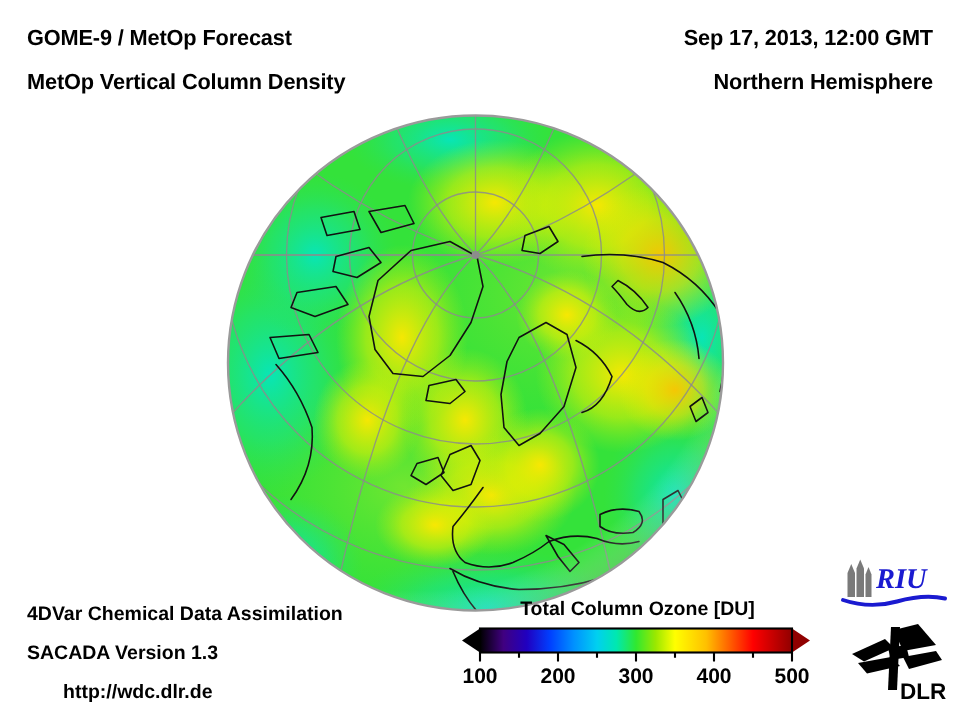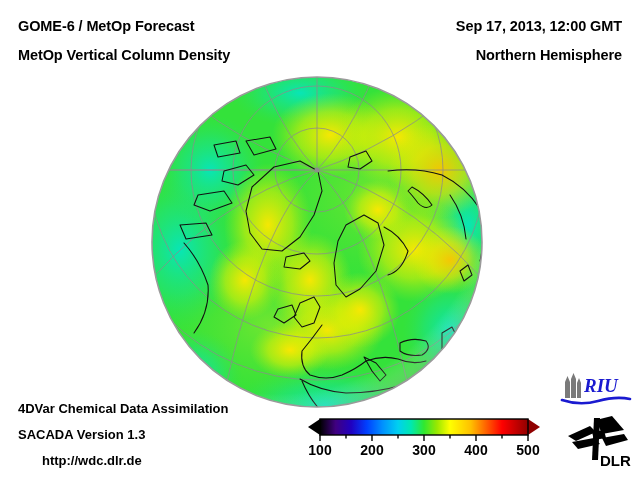--- a/index.html
+++ b/index.html
@@ -28,21 +28,21 @@
   #cb-graphic{position:absolute;left:0;top:19px;}
   .cb-tick-label{position:absolute;font-weight:bold;font-size:14px;
                  transform:translateX(-50%);white-space:nowrap;top:44px;}
 
   #riu-logo{position:absolute;left:560px;top:372px;width:72px;height:34px;}
   #dlr-logo{position:absolute;left:566px;top:414px;width:66px;height:58px;}
 </style>
 </head>
 <body>
 
-<div class="hdr" id="hdr-title">GOME-6 / MetOp Forecast</div>
+<div class="hdr" id="hdr-title">GOME-9 / MetOp Forecast</div>
 <div class="hdr" id="hdr-subtitle">MetOp Vertical Column Density</div>
 <div class="hdr" id="hdr-date">Sep 17, 2013, 12:00 GMT</div>
 <div class="hdr" id="hdr-region">Northern Hemisphere</div>
 
 <div id="globe-wrap">
 <svg id="globe-svg" width="336" height="336" viewBox="0 0 336 336" xmlns="http://www.w3.org/2000/svg">
   <defs>
     <clipPath id="discClip">
           <circle cx="167" cy="167" r="165"></circle>
         </clipPath>
@@ -183,20 +183,21 @@
 
   <circle cx="167" cy="167" r="165" fill="none" stroke="#9a9a9a" stroke-width="1.6"></circle>
 </svg>
 </div>
 
 <div class="foot" id="foot-l1">4DVar Chemical Data Assimilation</div>
 <div class="foot" id="foot-l2">SACADA Version 1.3</div>
 <div class="foot" id="foot-l3">http://wdc.dlr.de</div>
 
 <div id="cb-block">
+  <div id="cb-title">Total Column Ozone [DU]</div>
   <svg id="cb-graphic" width="250" height="40" viewBox="0 0 250 40" xmlns="http://www.w3.org/2000/svg">
     <defs>
         <linearGradient id="cbGrad" x1="0" y1="0" x2="1" y2="0">
           <stop offset="0.00%" stop-color="#000000"></stop>
           <stop offset="7.50%" stop-color="#400080"></stop>
           <stop offset="15.00%" stop-color="#2000c0"></stop>
           <stop offset="22.50%" stop-color="#0040ff"></stop>
           <stop offset="30.00%" stop-color="#0090ff"></stop>
           <stop offset="37.50%" stop-color="#00d0f0"></stop>
           <stop offset="43.75%" stop-color="#00e8b0"></stop>

